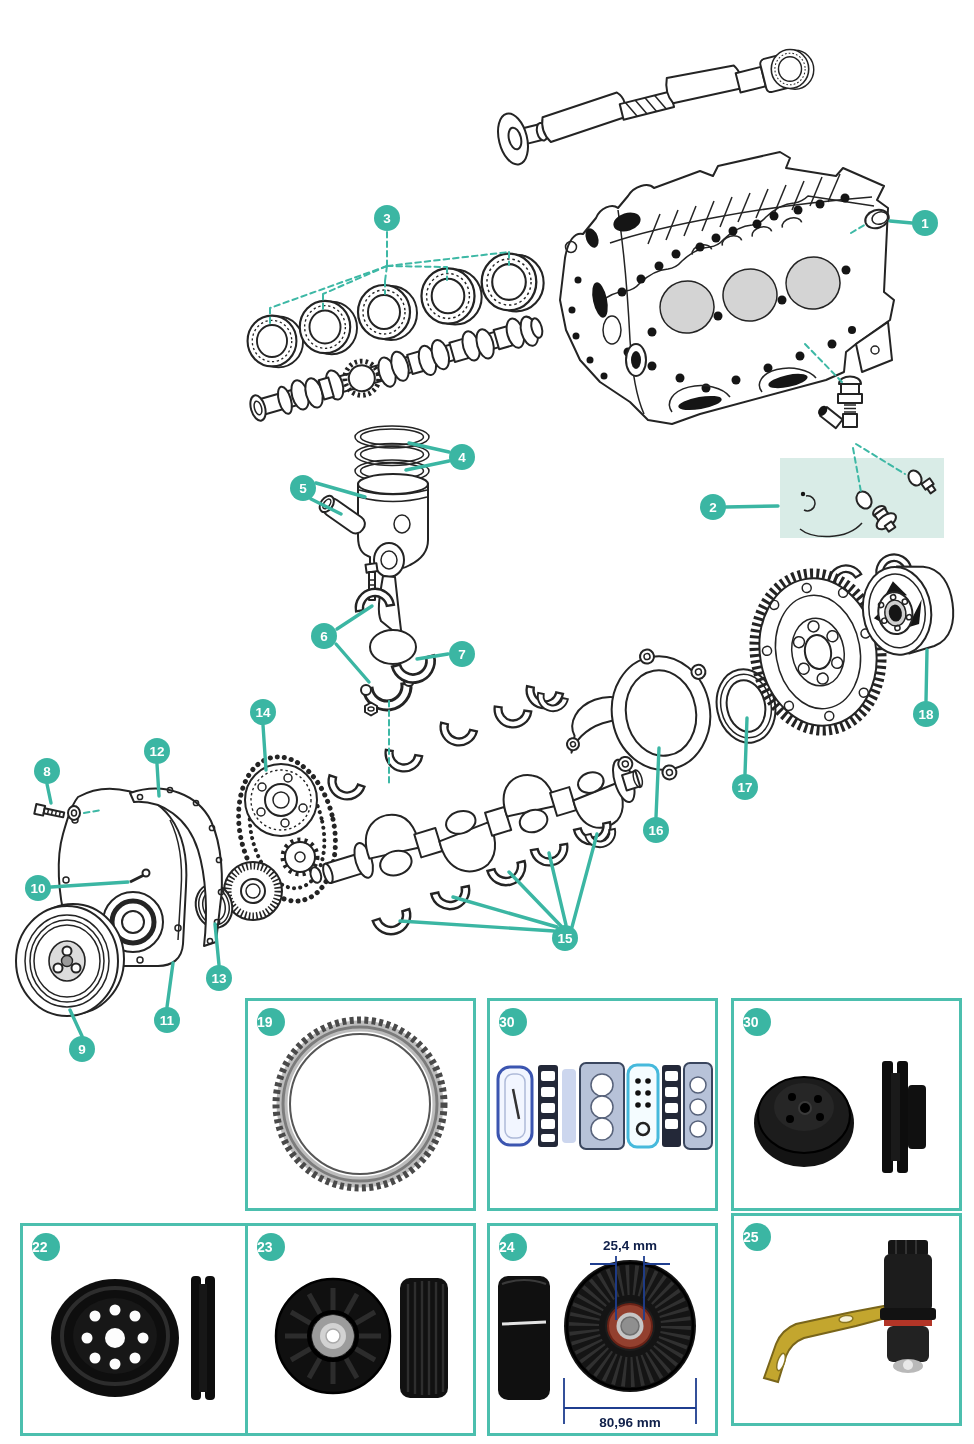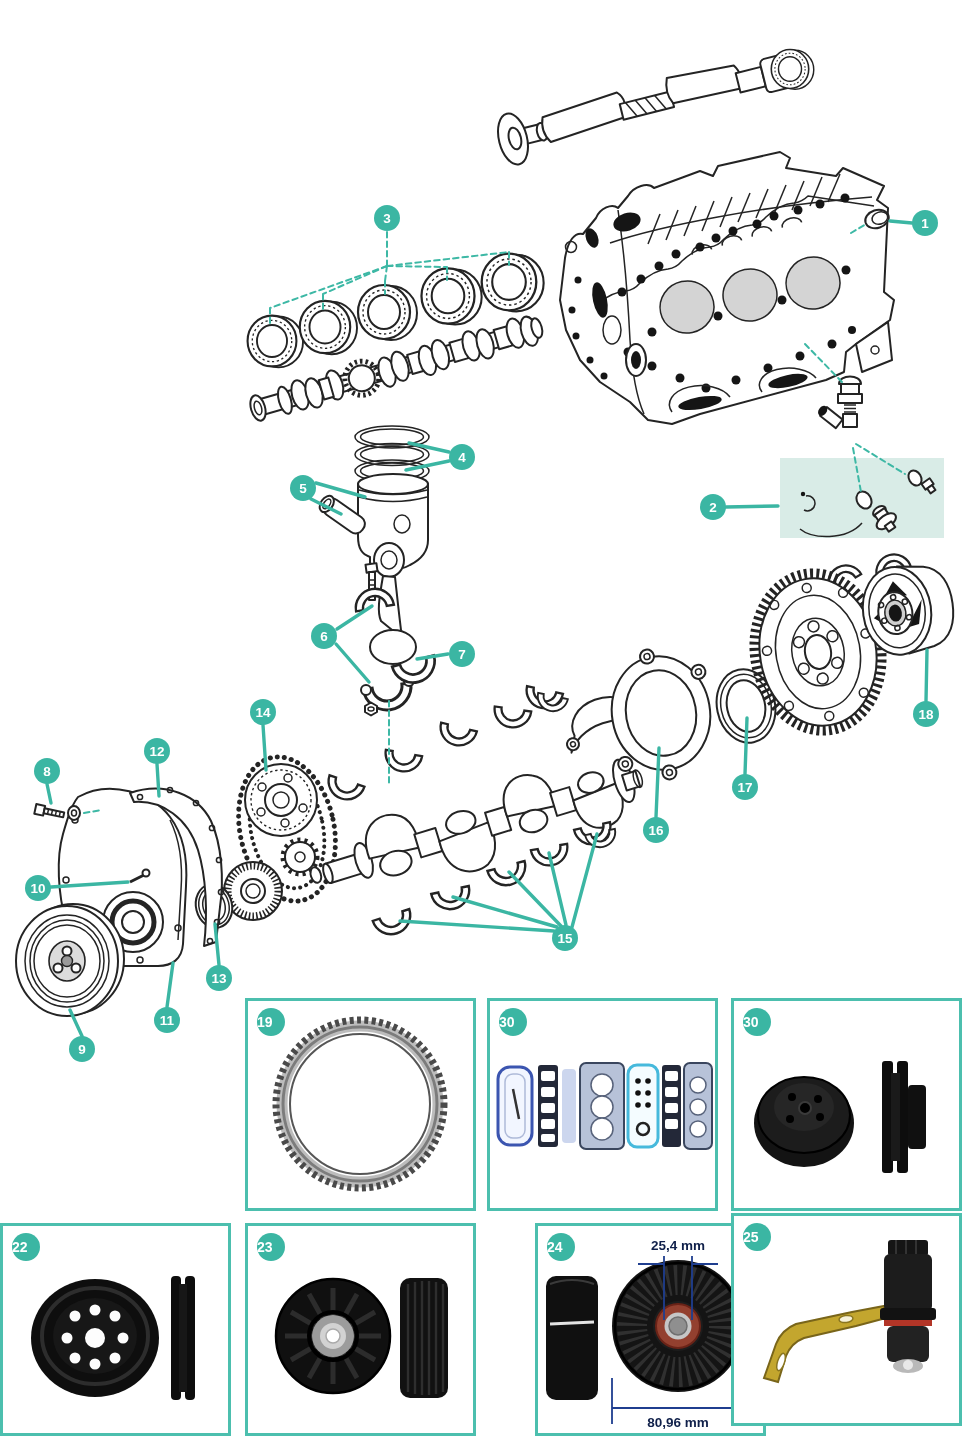--- a/index.html
+++ b/index.html
@@ -634,21 +634,21 @@
     <circle cx="56" cy="118" r="4" fill="#000"></circle>
         <circle cx="86" cy="116" r="4" fill="#000"></circle>
     <circle cx="71" cy="107" r="6" fill="#000" stroke="#3a3a3a" stroke-width="2"></circle>
     <rect x="148" y="60" width="11" height="112" rx="3" fill="#0d0d0d"></rect>
     <rect x="163" y="60" width="11" height="112" rx="3" fill="#0d0d0d"></rect>
     <rect x="157" y="72" width="9" height="88" fill="#1a1a1a"></rect>
     <rect x="174" y="84" width="18" height="64" rx="4" fill="#101010"></rect>
   </svg>
 </div>
 
-<div class="panel" style="left:0;top:1223px;">
+<div class="panel" style="left:20px;top:1223px;">
   <div class="pbadge">
         <span>22</span>
       </div>
   <svg class="part-art" width="225" height="207" viewBox="0 0 225 207">
     <ellipse cx="92" cy="112" rx="64" ry="59" fill="#0e0e0e"></ellipse>
     <ellipse cx="92" cy="110" rx="53" ry="48" fill="none" stroke="#2d2d2d" stroke-width="4"></ellipse>
     <ellipse cx="92" cy="110" rx="42" ry="38" fill="#171717"></ellipse>
     <circle cx="92" cy="112" r="10" fill="#fdfdfd"></circle>
     <g fill="#fdfdfd">
       <circle cx="92" cy="84" r="5.5"></circle>
@@ -696,21 +696,21 @@
       <line x1="160" y1="58" x2="160" y2="166"></line>
           <line x1="167" y1="56" x2="167" y2="168"></line>
       <line x1="174" y1="55" x2="174" y2="169"></line>
           <line x1="181" y1="55" x2="181" y2="169"></line>
       <line x1="188" y1="56" x2="188" y2="168"></line>
           <line x1="195" y1="58" x2="195" y2="166"></line>
     </g>
   </svg>
 </div>
 
-<div class="panel" style="left:487px;top:1223px;margin-left:48px;">
+<div class="panel" style="left:487px;top:1223px;">
   <div class="pbadge">
         <span>24</span>
       </div>
   <svg class="part-art" width="225" height="207" viewBox="0 0 225 207">
     <rect x="8" y="50" width="52" height="124" rx="10" fill="#101010"></rect>
     <line x1="12" y1="98" x2="56" y2="96" stroke="#fafafa" stroke-width="3" opacity="0.9"></line>
     <path d="M 12,58 Q 34,50 56,58" fill="none" stroke="#3a3a3a" stroke-width="2"></path>
     <circle cx="140" cy="100" r="66" fill="#141414"></circle>
     <circle cx="140" cy="100" r="46" fill="none" stroke="#303030" stroke-width="30" stroke-dasharray="3 4.6"></circle>
     <circle cx="140" cy="100" r="63" fill="none" stroke="#000" stroke-width="2.5"></circle>

